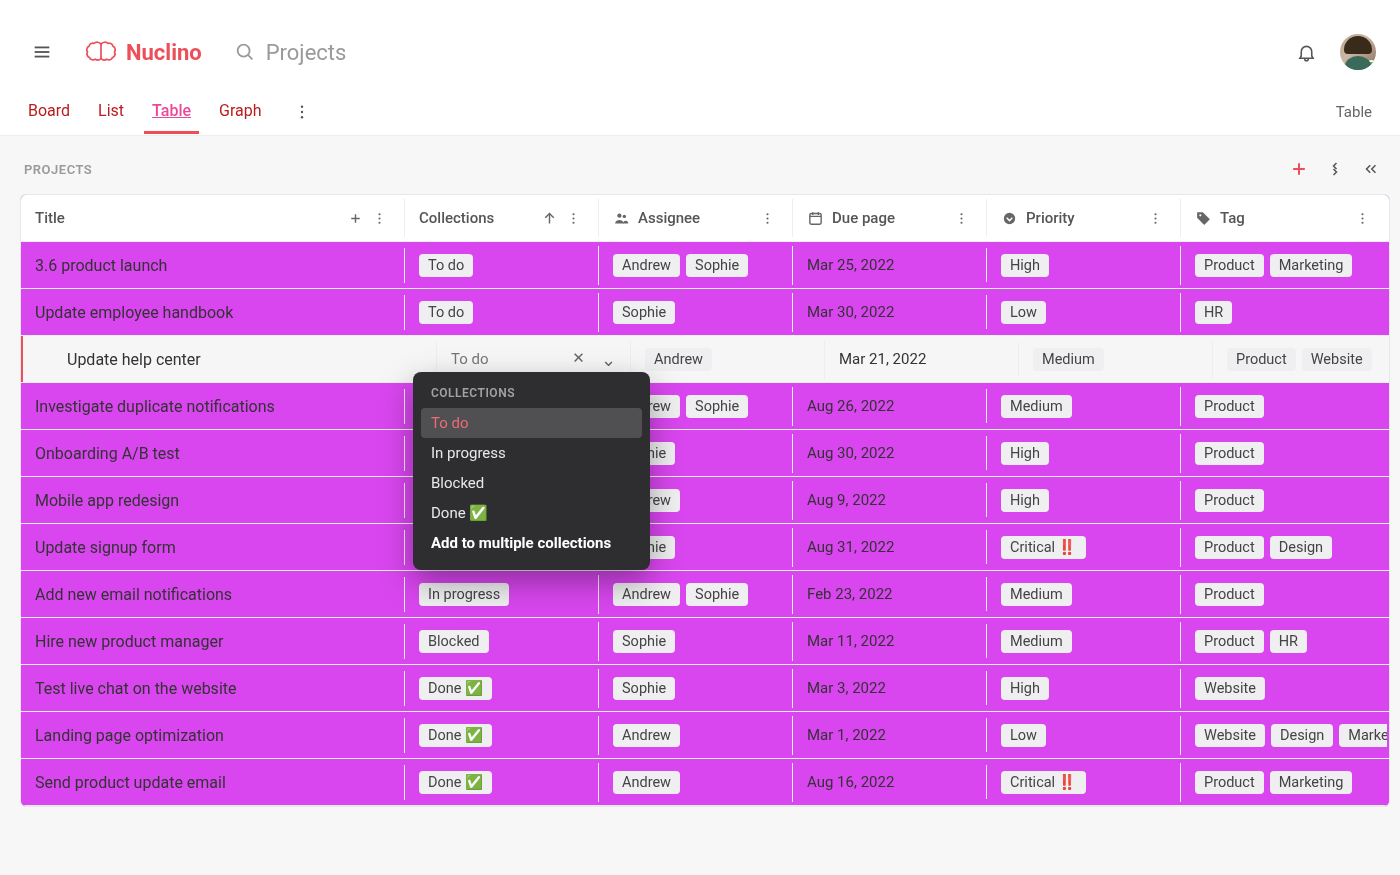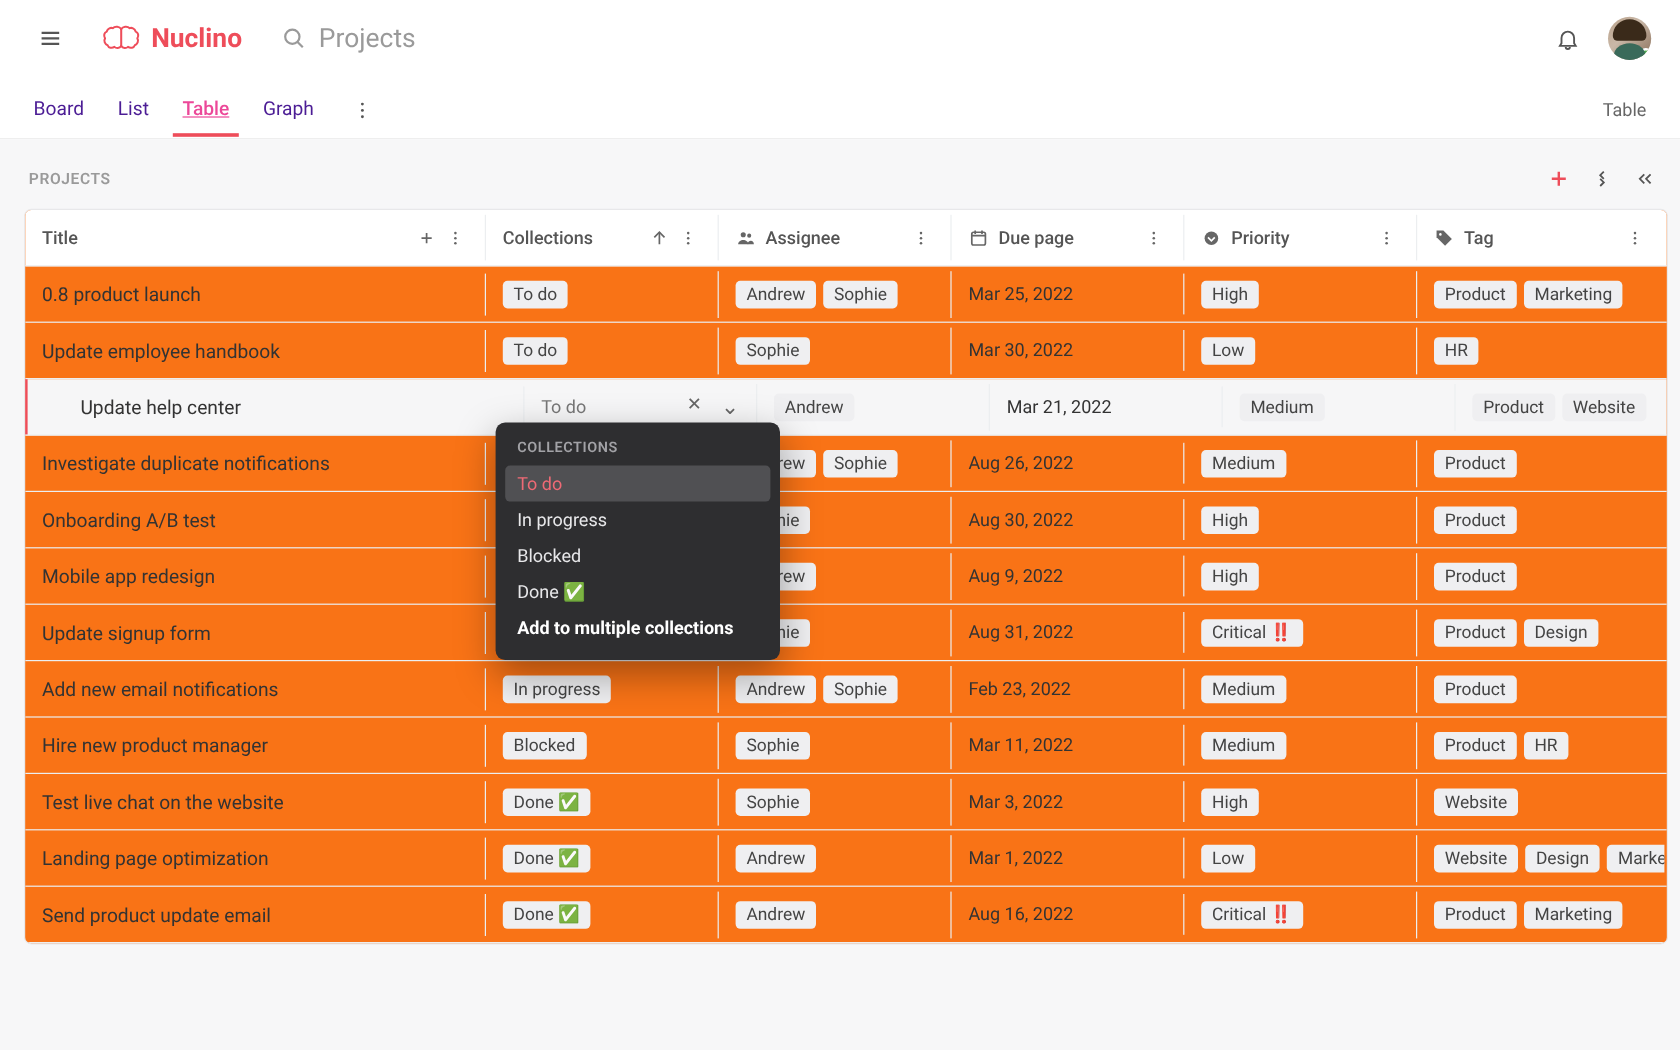--- a/index.html
+++ b/index.html
@@ -10,20 +10,21 @@
     font-size: 15px;
     width: 1400px;
     height: 875px;
     overflow: hidden;
   }
   .topbar {
     display: flex;
     align-items: center;
     height: 64px;
     padding: 0 24px;
+    margin-top: 20px;
   }
   .icon-btn {
     width: 36px; height: 36px;
     display: flex; align-items: center; justify-content: center;
     border-radius: 6px;
     cursor: pointer;
     color: #555;
   }
   .logo {
     display: flex; align-items: center; gap: 8px;
@@ -74,21 +75,21 @@
   }
   .viewtabs {
     display:flex; align-items:center;
     padding: 4px 28px 0;
     height: 52px;
     border-bottom: 1px solid #eee;
   }
   .viewtab {
     padding: 12px 0 14px;
     margin-right: 28px;
-    color: #4c1d95;
+    color: #b91c1c;
     font-size: 16px;
     cursor: pointer;
     position: relative;
   }
   .viewtab.active {
     color: #ec4899;
     font-weight: 500;
     text-decoration: underline;
   }
   .viewtab.active::after {
@@ -109,21 +110,21 @@
     padding: 0 4px 10px;
   }
   .section-title {
     color:#9a9a9a; font-size:13px; font-weight:600; letter-spacing:0.5px;
   }
   .section-actions { margin-left:auto; display:flex; gap:6px; }
   .section-actions .icon-btn { width:30px; height:30px; }
   .plus-icon { color:#ee4d5a; }
 
   .table {
-    background:#f97316;
+    background:#d946ef;
     border:1px solid #e8e8ea;
     border-radius:6px;
     overflow:hidden;
   }
   .row {
     display:grid;
     grid-template-columns: 384px 194px 194px 194px 194px 206px;
     border-bottom:1px solid #eceef0;
     min-height:47px;
     align-items:center;
@@ -370,21 +371,21 @@
                 <circle cx="12" cy="6" r="1.5"></circle>
                 <circle cx="12" cy="12" r="1.5"></circle>
                 <circle cx="12" cy="18" r="1.5"></circle>
               </svg>
             </div>
         </div>
       </div>
     </div>
     <div id="tbody">
         <div class="row data">
-          <div class="cell title">0.8 product launch</div>
+          <div class="cell title">3.6 product launch</div>
           <div class="cell">
             <span class="chip">To do</span>
           </div>
           <div class="cell">
             <span class="chip">Andrew</span>
             <span class="chip">Sophie</span>
           </div>
           <div class="cell">Mar 25, 2022</div>
           <div class="cell">
             <span class="chip">High</span>

